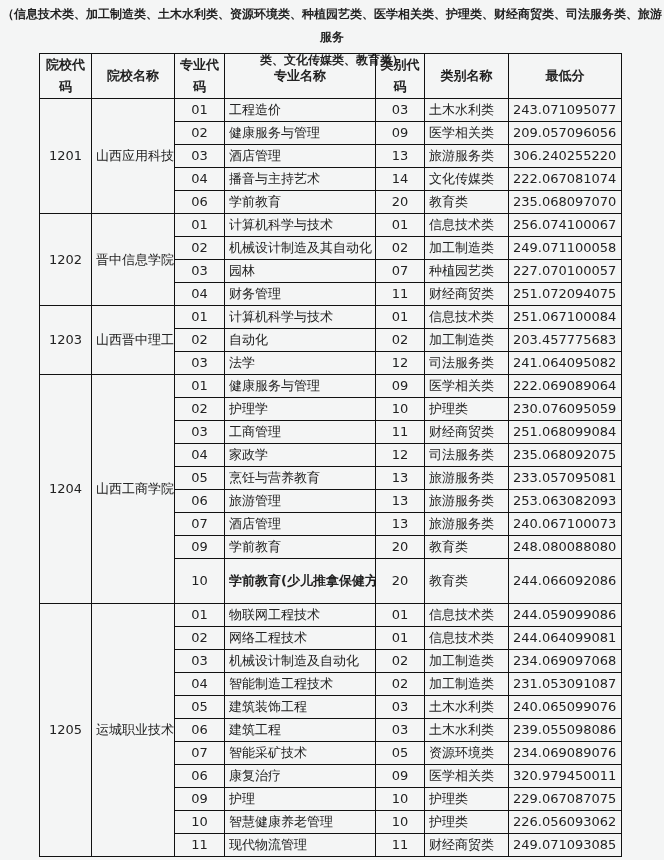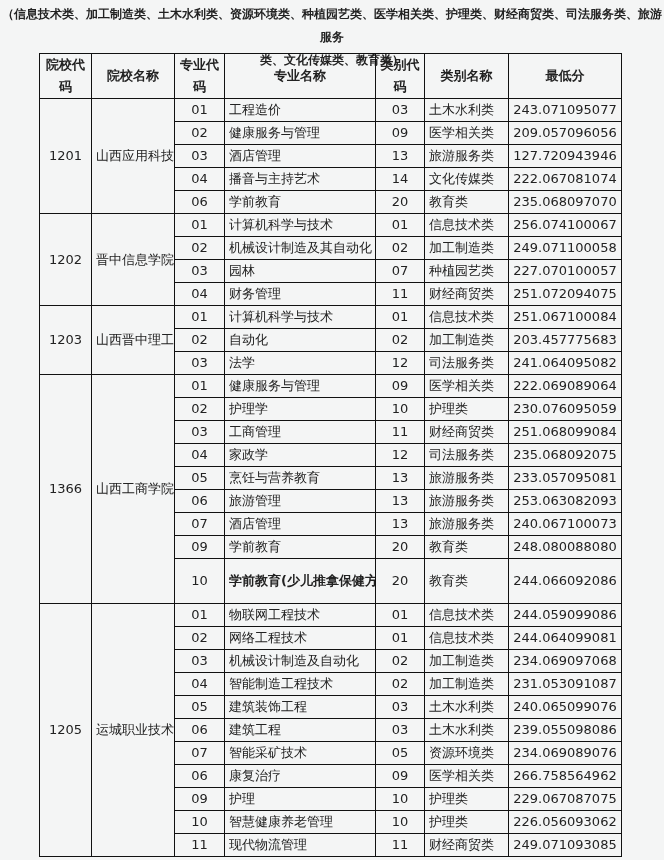--- a/index.html
+++ b/index.html
@@ -47,21 +47,21 @@
     }
     table.scores th {
       font-weight: bold;
       text-align: center;
       height: 44px;
       line-height: 22px;
       white-space: normal;
     }
     td.c { text-align: center; }
     td.l { text-align: left; }
-    td.r { text-align: center; padding-right: 4px; }
+    td.r { text-align: left; padding-right: 4px; }
     td.school-name {
       text-align: left;
       white-space: normal;
       line-height: 22px;
       padding-left: 6px;
     }
     td.wrap {
       white-space: normal;
       line-height: 22px;
       height: 44px;
@@ -113,21 +113,21 @@
         <td class="l">健康服务与管理</td>
         <td class="c">09</td>
         <td class="l">医学相关类</td>
         <td class="r">209.057096056</td>
       </tr>
       <tr>
         <td class="c">03</td>
         <td class="l">酒店管理</td>
         <td class="c">13</td>
         <td class="l">旅游服务类</td>
-        <td class="r">127.720943946</td>
+        <td class="r">306.240255220</td>
       </tr>
       <tr>
         <td class="c">04</td>
         <td class="l">播音与主持艺术</td>
         <td class="c">14</td>
         <td class="l">文化传媒类</td>
         <td class="r">222.067081074</td>
       </tr>
       <tr>
         <td class="c">06</td>
@@ -183,21 +183,21 @@
         <td class="r">203.457775683</td>
       </tr>
       <tr>
         <td class="c">03</td>
         <td class="l">法学</td>
         <td class="c">12</td>
         <td class="l">司法服务类</td>
         <td class="r">241.064095082</td>
       </tr>
       <tr>
-        <td class="c" rowspan="9">1366</td>
+        <td class="c" rowspan="9">1204</td>
         <td class="school-name" rowspan="9">山西工商学院</td>
         <td class="c">01</td>
         <td class="l">健康服务与管理</td>
         <td class="c">09</td>
         <td class="l">医学相关类</td>
         <td class="r">222.069089064</td>
       </tr>
       <tr>
         <td class="c">02</td>
         <td class="l">护理学</td>
@@ -303,21 +303,21 @@
         <td class="l">智能采矿技术</td>
         <td class="c">05</td>
         <td class="l">资源环境类</td>
         <td class="r">234.069089076</td>
       </tr>
       <tr>
         <td class="c">06</td>
         <td class="l">康复治疗</td>
         <td class="c">09</td>
         <td class="l">医学相关类</td>
-        <td class="r">266.758564962</td>
+        <td class="r">320.979450011</td>
       </tr>
       <tr>
         <td class="c">09</td>
         <td class="l">护理</td>
         <td class="c">10</td>
         <td class="l">护理类</td>
         <td class="r">229.067087075</td>
       </tr>
       <tr>
         <td class="c">10</td>

